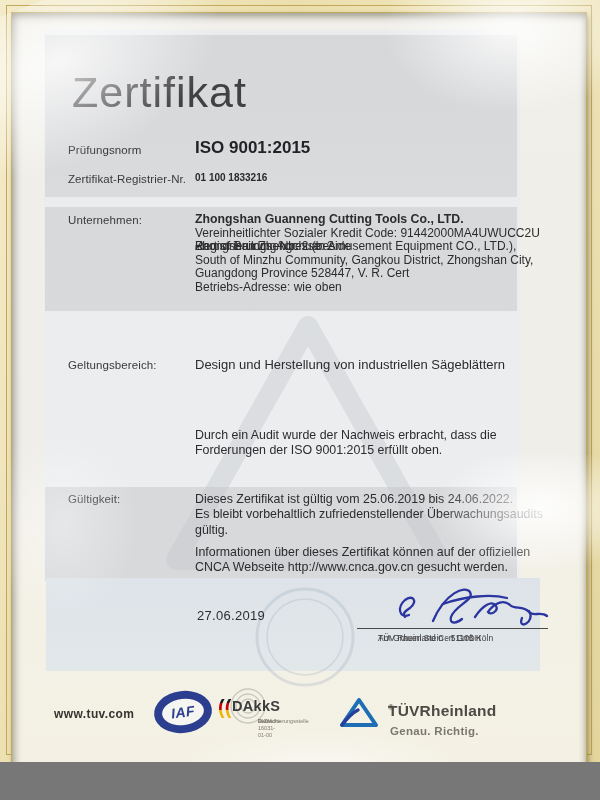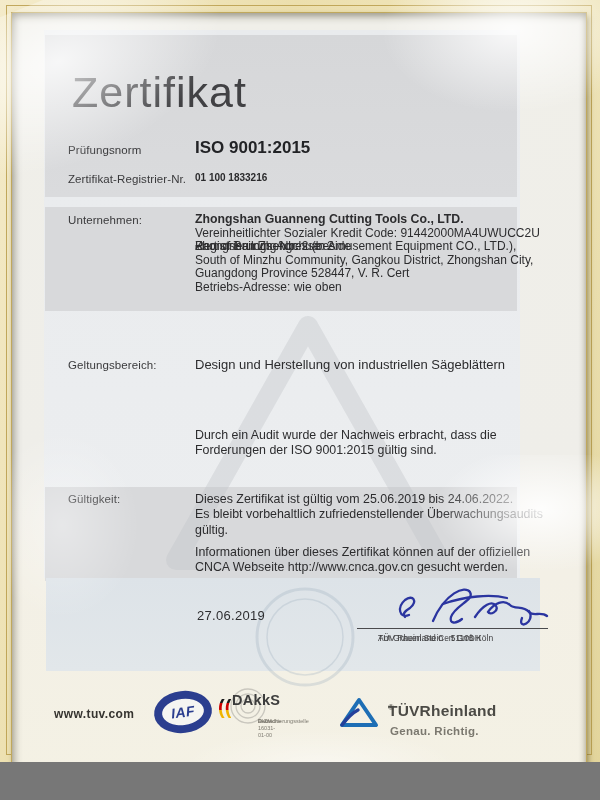--- a/index.html
+++ b/index.html
@@ -37,21 +37,21 @@
   .issuer{left:378px;top:633px;width:180px;text-align:center;font-size:8.5px;line-height:10.5px;color:#3f3f41;}
   
   .website{left:54px;top:707px;font-size:12px;font-weight:bold;color:#35332f;letter-spacing:.4px;}
   .iaf{left:154px;top:691px;width:58px;height:42px;border:8px solid #2b3e8f;border-radius:50%;
        background:#f5f5f2;transform:rotate(-7deg);display:flex;align-items:center;justify-content:center;}
   .iaf span{position:static;font-size:14px;font-weight:bold;font-style:italic;color:#2b3e8f;letter-spacing:.5px;}
   .dakks{left:216px;top:692px;width:110px;height:58px;}
   .dakks-parens{left:2px;top:2px;font-size:20px;font-weight:bold;line-height:26px;
       background:linear-gradient(180deg,#1a1a1a 34%,#cc0000 34% 62%,#f0b400 62%);
       -webkit-background-clip:text;background-clip:text;color:transparent;}
-  .dakks-label{left:16px;top:0;font-size:14.5px;font-weight:bold;color:#3c3c3c;letter-spacing:.3px;}
+  .dakks-label{left:16px;top:6px;font-size:14.5px;font-weight:bold;color:#3c3c3c;letter-spacing:.3px;}
   .dakks-sub{left:42px;top:26px;font-size:5.5px;line-height:7px;color:#7d7a70;}
   .tuv-brand{left:388px;top:702px;font-size:15.5px;font-weight:bold;color:#4b4a45;letter-spacing:.2px;}
   .tuv-brand .reg{position:static;font-size:8px;vertical-align:super;}
   .tuv-tagline{left:390px;top:725px;font-size:11.5px;font-weight:bold;color:#7b786f;letter-spacing:.3px;}
   
   .glare{pointer-events:none;}
   .g1{left:-40px;top:-20px;width:300px;height:180px;background:radial-gradient(ellipse at 35% 35%,rgba(255,255,255,.8),rgba(255,255,255,0) 62%);transform:rotate(-22deg);}
   .g2{left:370px;top:-30px;width:260px;height:150px;background:radial-gradient(ellipse at 55% 40%,rgba(255,255,255,.85),rgba(255,255,255,0) 65%);}
   .g3{left:430px;top:455px;width:185px;height:120px;background:radial-gradient(ellipse at 60% 45%,rgba(255,255,255,.9),rgba(255,255,255,0) 68%);}
   .g4{left:10px;top:430px;width:130px;height:190px;background:radial-gradient(ellipse at 40% 50%,rgba(255,255,255,.38),rgba(255,255,255,0) 70%);}
@@ -99,21 +99,21 @@
     <div>South of Minzhu Community, Gangkou District, Zhongshan City,</div>
     <div>Guangdong Province 528447, V. R. Cert</div>
     <div>Betriebs-Adresse: wie oben</div>
   </div>
 
   <div class="label" style="left:68px;top:359px">Geltungsbereich:</div>
   <div class="body-txt" style="left:195px;top:358px;width:345px;font-size:13px">Design und Herstellung von industriellen Sägeblättern</div>
 
   <div class="body-txt lines" style="left:195px;top:428px;width:365px;font-size:12.4px;line-height:15.4px">
     <div>Durch ein Audit wurde der Nachweis erbracht, dass die</div>
-    <div>Forderungen der ISO 9001:2015 gültig sind.</div>
+    <div>Forderungen der ISO 9001:2015 erfüllt oben.</div>
   </div>
 
   <div class="label" style="left:68px;top:493px">Gültigkeit:</div>
   <div class="body-txt lines" style="left:195px;top:492px;width:360px;font-size:12.4px;line-height:15.4px">
     <div>Dieses Zertifikat ist gültig vom 25.06.2019 bis 24.06.2022.</div>
     <div>Es bleibt vorbehaltlich zufriedenstellender Überwachungsaudits</div>
     <div>gültig.</div>
   </div>
 
   <div class="body-txt lines" style="left:195px;top:545px;width:370px;font-size:12.4px;line-height:15.4px">

